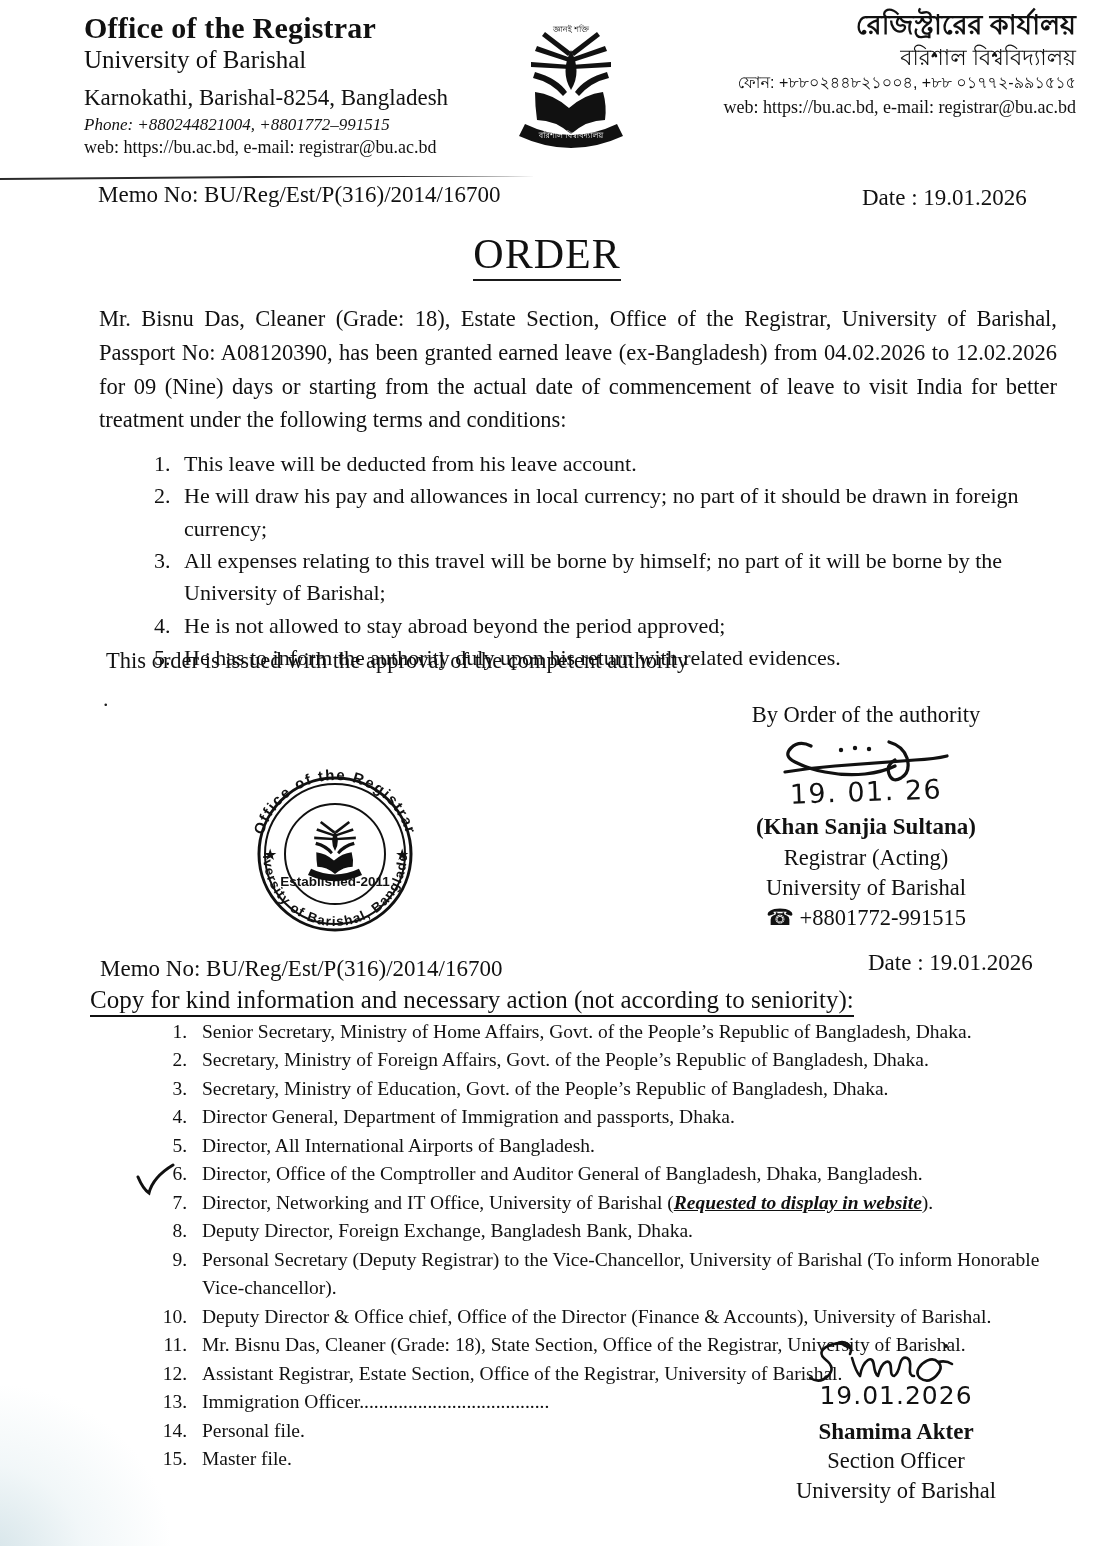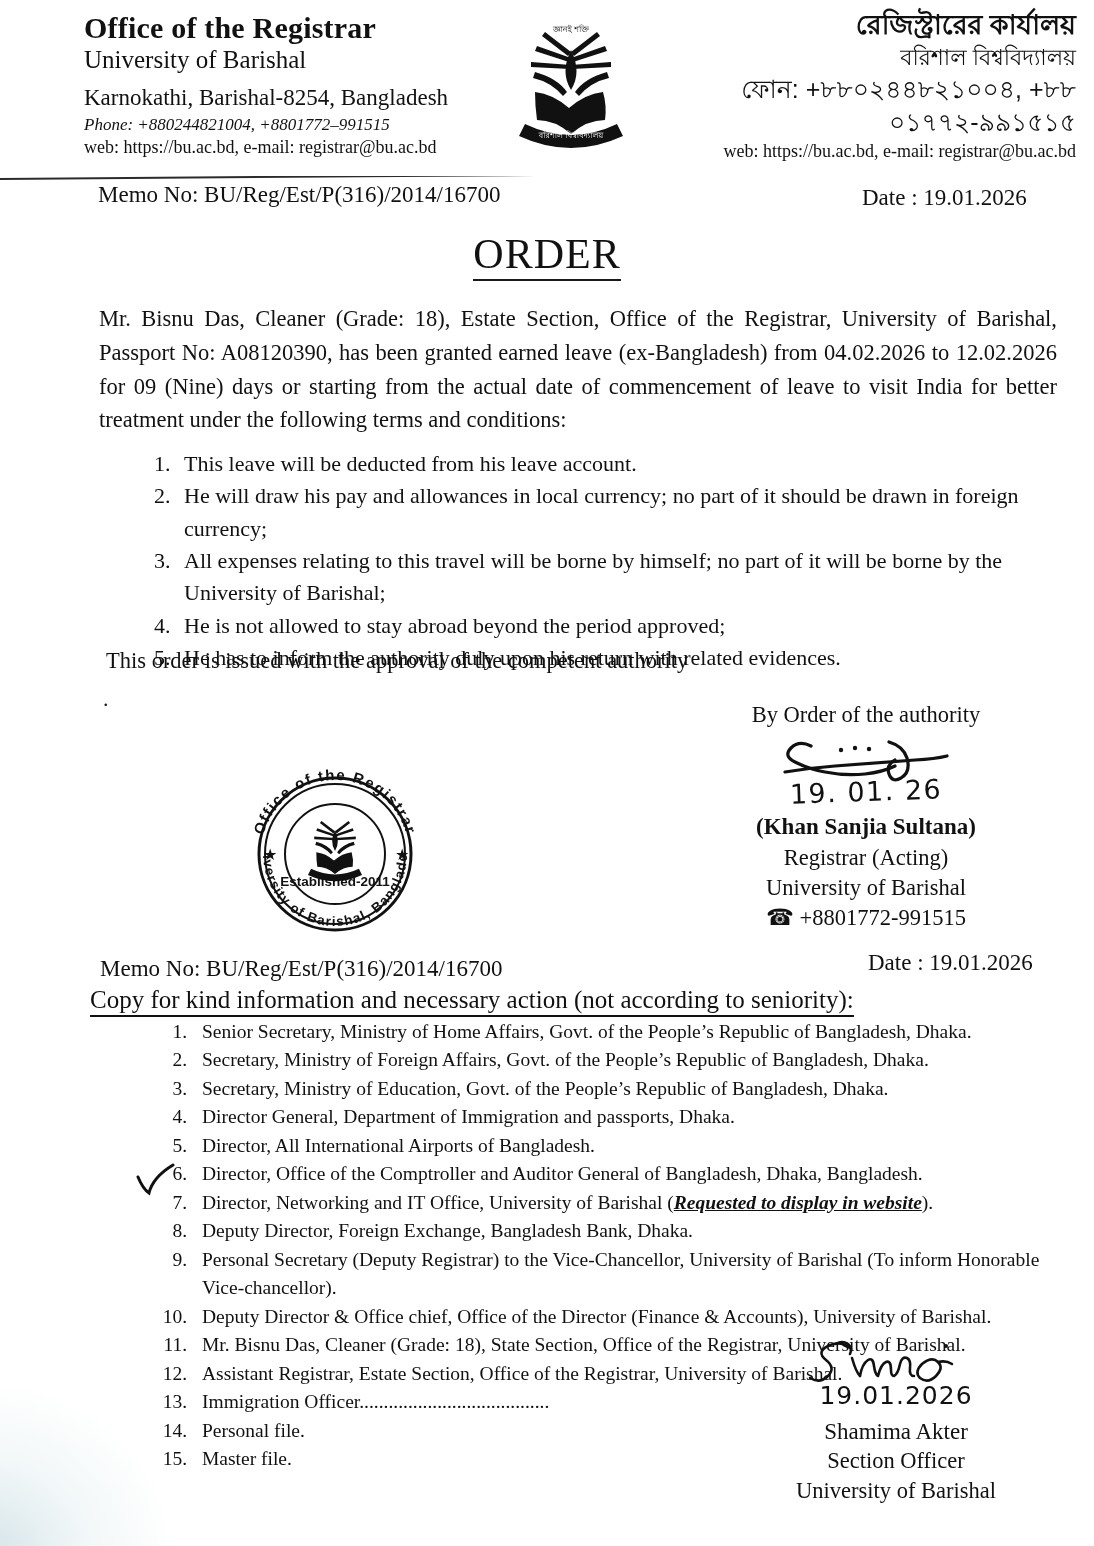--- a/index.html
+++ b/index.html
@@ -100,21 +100,21 @@
     margin-top: 2px;
   }
   .hdr-right .b3 {
     font-family: "Liberation Sans", "DejaVu Sans", sans-serif;
     font-size: 19px;
     line-height: 1.3;
     margin-top: 2px;
   }
   .hdr-right .b4 {
     font-family: "Liberation Sans", "DejaVu Sans", sans-serif;
-    font-size: 25px;
+    font-size: 16px;
     line-height: 1.3;
     margin-top: 1px;
   }
   .hdr-right .b5 {
     font-size: 18px;
     line-height: 1.3;
     margin-top: 2px;
   }
 
   .hdr-rule {
@@ -333,21 +333,21 @@
   }
   .sig2-scribble { height: 48px; }
   .sig2-scribble svg { display: block; margin: 0 auto; }
   .sig2-handdate {
     font-family: "DejaVu Sans", sans-serif;
     font-size: 25px;
     letter-spacing: 1px;
     margin-top: -6px;
     margin-bottom: 4px;
   }
-  .sig2-name { font-weight: normal; font-size: 23px; }
+  .sig2-name { font-weight: bold; font-size: 23px; }
   .sig2-role { font-size: 22.5px; }
   .sig2-univ { font-size: 22.5px; }
 </style>
 </head>
 <body>
 
 <div class="page">
 
   <div class="scan-shadow"></div>
 

